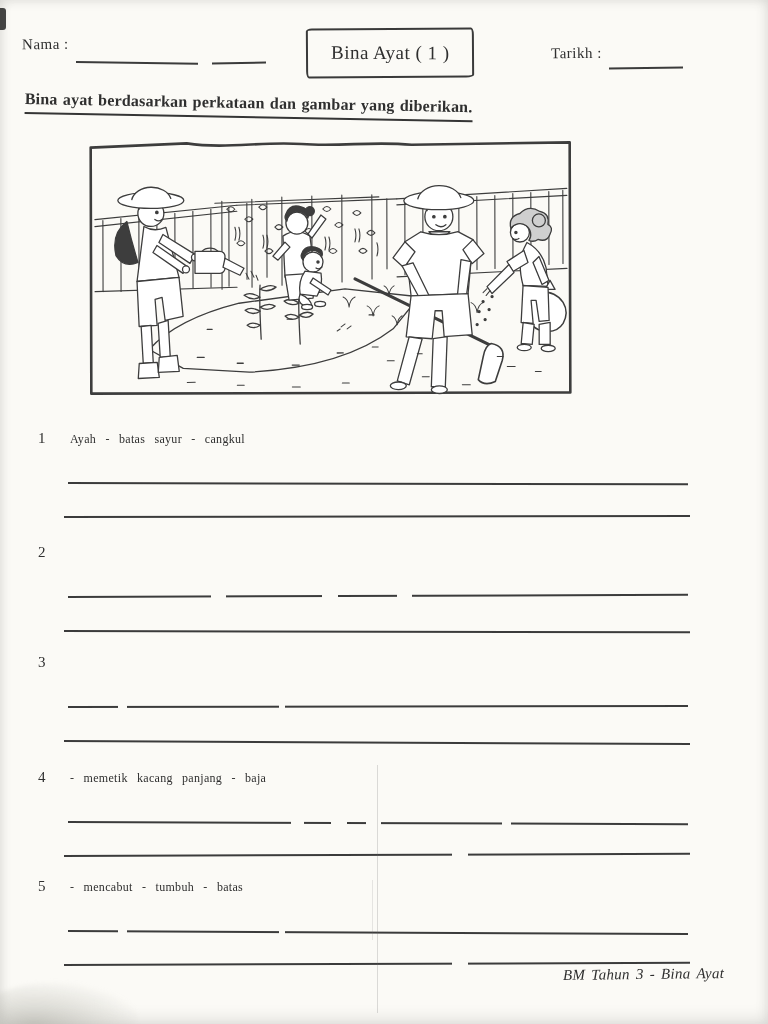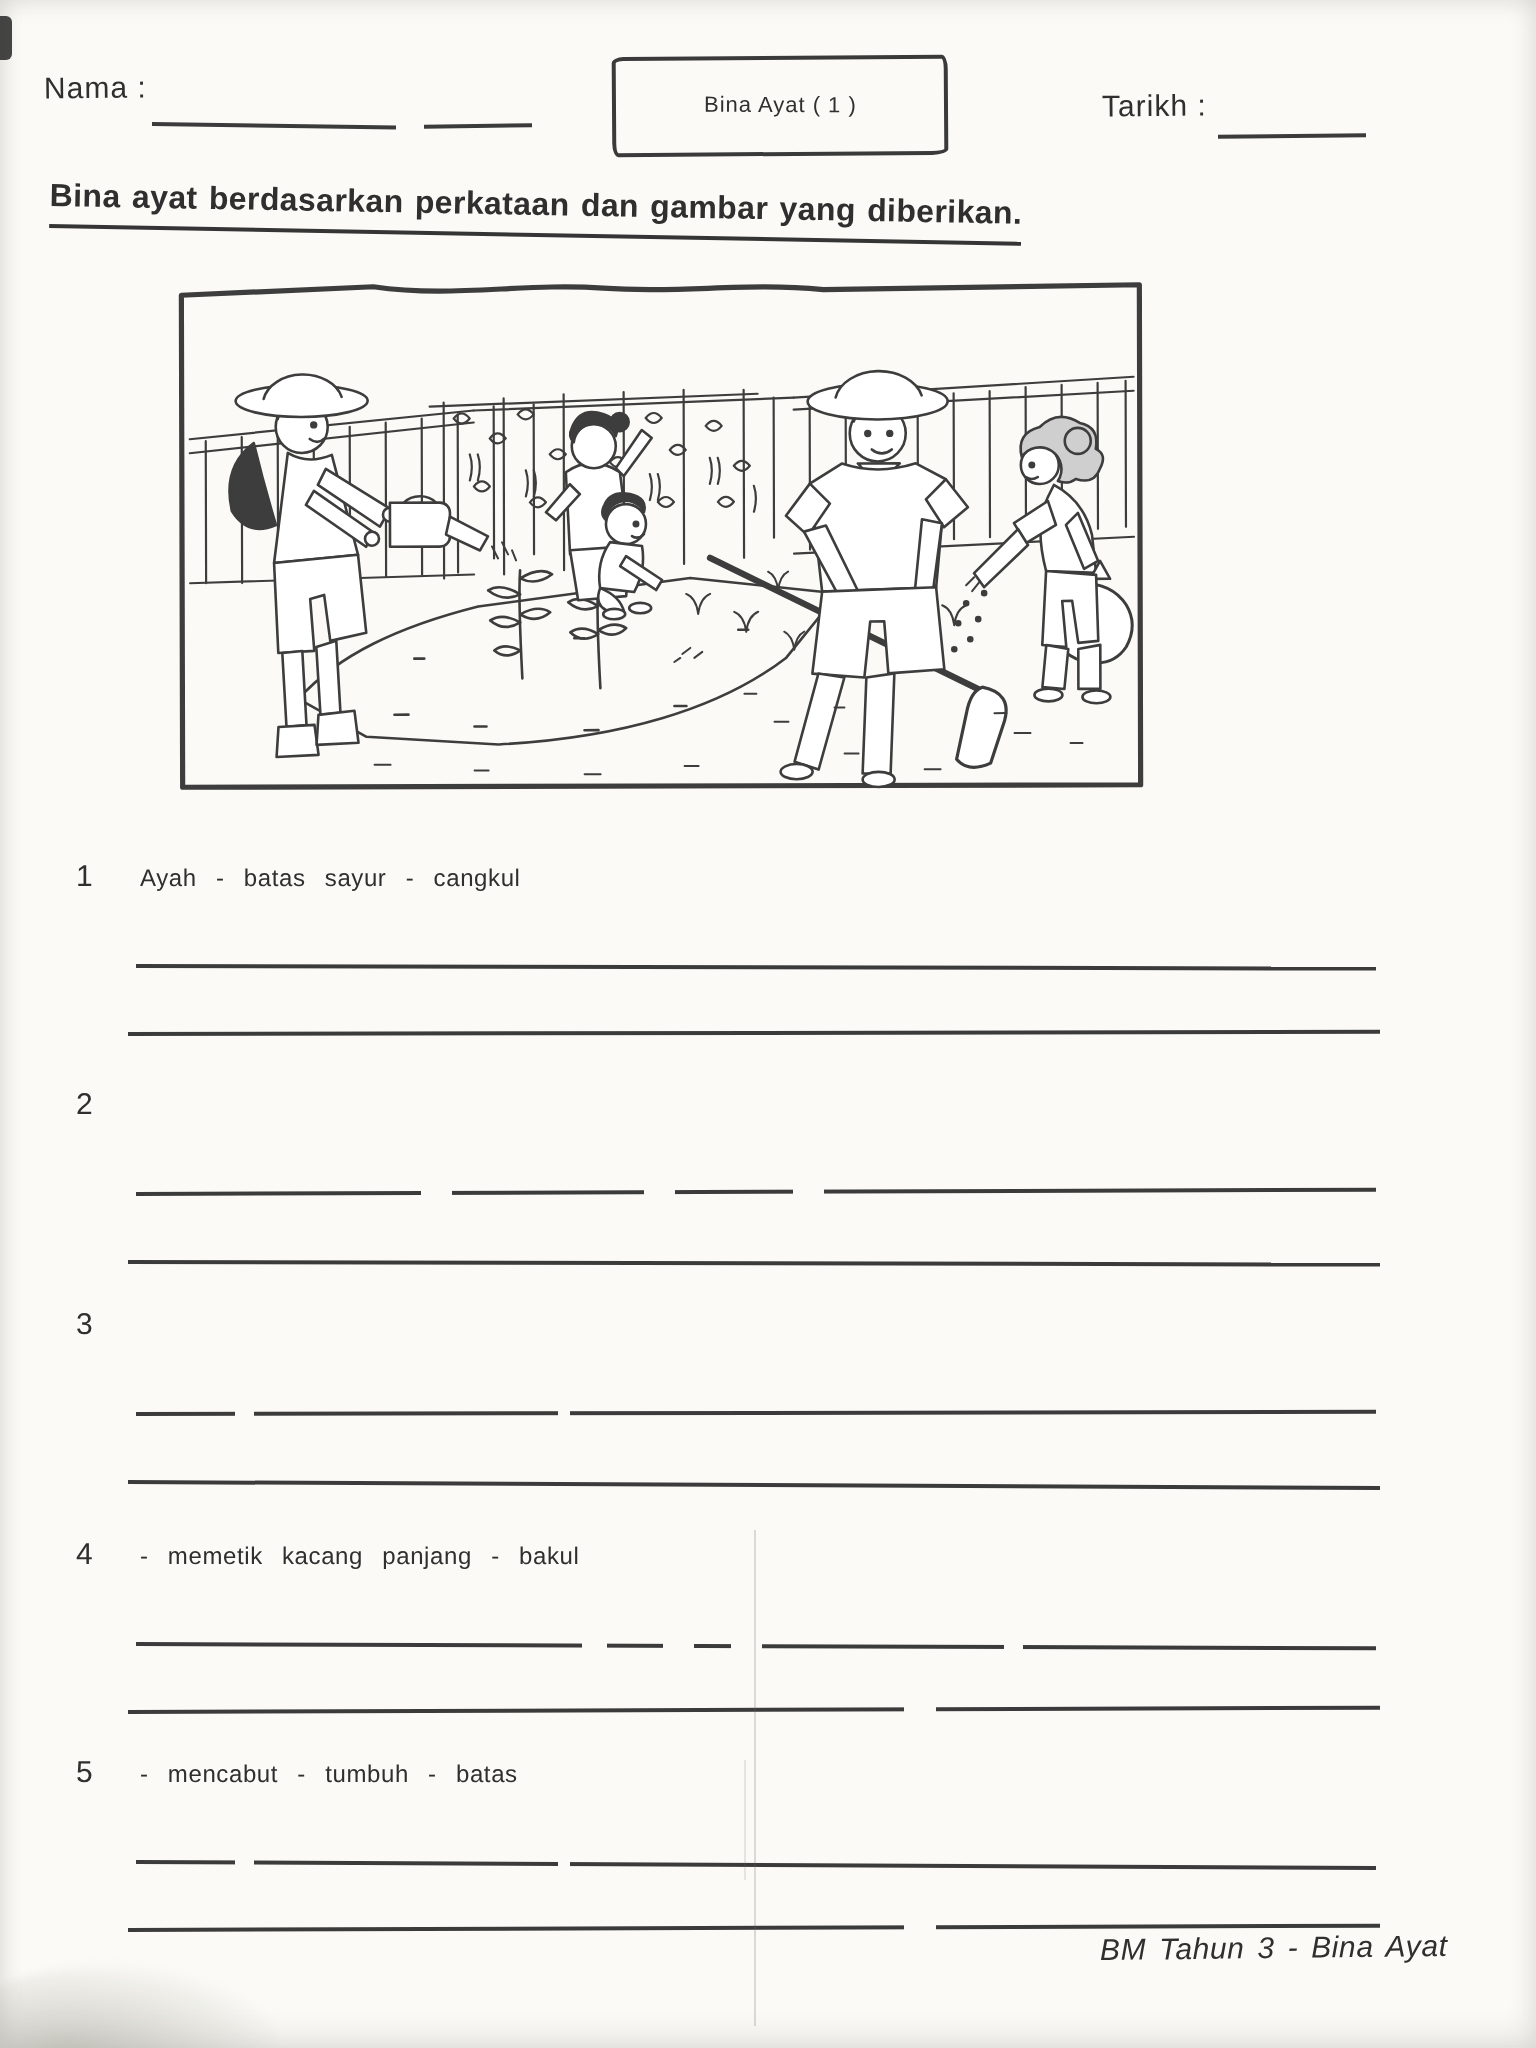--- a/index.html
+++ b/index.html
@@ -5,36 +5,36 @@
   :root{
     --ink:#2f2f2f;
     --line:#3b3b3b;
     --paper:#fbfaf6;
   }
   html,body{margin:0;padding:0;background:#e9e9e6;}
   .page{
     position:relative;width:768px;height:1024px;margin:0 auto;
     background:var(--paper);
     color:var(--ink);
-    font-family:Liberation Sans, sans-serif;
+    font-family:Liberation Serif, serif;
     overflow:hidden;
     box-shadow:inset 0 -8px 14px rgba(0,0,0,.07), inset 0 5px 10px rgba(0,0,0,.04), inset -5px 0 12px rgba(0,0,0,.035), inset 5px 0 10px rgba(0,0,0,.03);
   }
   
   .name-label{position:absolute;left:22px;top:36px;font-size:15px;letter-spacing:.5px;transform:rotate(-.6deg);}
   .name-line-1{position:absolute;left:76px;top:61px;width:122px;height:2px;background:var(--line);transform:rotate(.8deg);transform-origin:left center;}
   .name-line-2{position:absolute;left:212px;top:62px;width:54px;height:2px;background:var(--line);transform:rotate(-.8deg);}
   .title-box{
     position:absolute;left:306px;top:28px;width:164px;height:46px;
     border:2px solid #3a3a3a;
     border-radius:6px 3px 8px 3px / 3px 7px 3px 7px;
     transform:rotate(-.4deg);
     display:flex;align-items:center;justify-content:center;
   }
-  .title-box span{font-size:11px;letter-spacing:.5px;transform:rotate(.6deg);}
+  .title-box span{font-size:19px;letter-spacing:.5px;transform:rotate(.6deg);}
   .date-label{position:absolute;left:551px;top:45px;font-size:15px;letter-spacing:.5px;transform:rotate(-.5deg);text-align:right;}
   .date-line{position:absolute;left:609px;top:67px;width:74px;height:2px;background:var(--line);transform:rotate(-.6deg);}
   
   .instruction{
     position:absolute;left:25px;top:90px;
     font-size:16px;font-weight:bold;letter-spacing:.2px;word-spacing:1px;
     transform:rotate(1.05deg);transform-origin:left top;
     border-bottom:2px solid #353535;padding-bottom:4px;
   }
   
@@ -273,21 +273,21 @@
     <div class="q-row">
       <span class="q-num">3</span>
     </div>
     <div class="answer-line first t4 gap-d"></div>
     <div class="answer-line second t3"></div>
   </div>
 
   <div class="question q4">
     <div class="q-row">
       <span class="q-num">4</span>
-      <span class="q-prompt">- memetik kacang panjang - bakul</span>
+      <span class="q-prompt">- memetik kacang panjang - baja</span>
     </div>
     <div class="answer-line first t5 gap-b"></div>
     <div class="answer-line second t2 gap-c"></div>
   </div>
 
   <div class="question q5">
     <div class="q-row">
       <span class="q-num">5</span>
       <span class="q-prompt">- mencabut - tumbuh - batas</span>
     </div>

